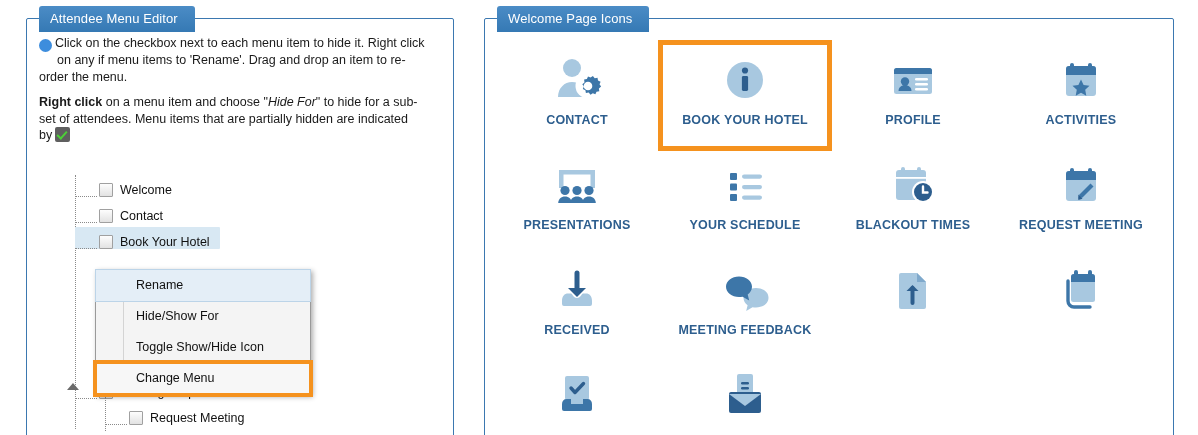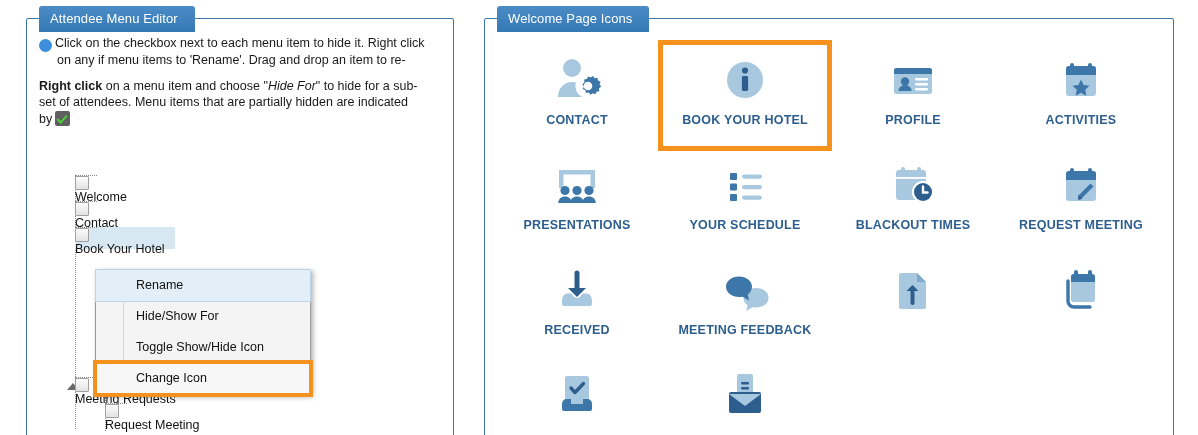--- a/index.html
+++ b/index.html
@@ -88,24 +88,23 @@
   .tree-row { position: relative; height: 26px; }
   .tree-vline {
     position: absolute;
     left: 26px; top: 0; bottom: 0;
     width: 0;
     border-left: 1px dotted #8a8a8a;
   }
   .node {
     position: absolute;
     display: flex;
-    align-items: flex-start;
+    align-items: flex-end;
     height: 22px;
     padding: 0 6px 0 0;
-    flex-direction: column;
   }
   .node.indent0 { left: 26px; }
   .node.indent1 { left: 56px; }
   .node .elbow {
     width: 22px; height: 1px;
     border-top: 1px dotted #8a8a8a;
     margin-right: 2px;
     flex: none;
   }
   .node .chk {
@@ -213,20 +212,21 @@
 
   <div class="panel" id="panel-left">
     <div class="panel-legend">Attendee Menu Editor</div>
 
     <div class="instructions">
       <div class="instr-para">
         <span class="hang">
           <span class="info-icon">i</span><span>Click on the checkbox next to each menu item to hide it. Right click</span>
         </span>
         <span class="hang2" style="padding-left:18px;">on any if menu items to 'Rename'. Drag and drop an item to re-</span>
+        <span class="hang2">order the menu.</span>
       </div>
       <div class="instr-para">
         <span class="bold">Right click</span><span> on a menu item and choose "</span><span class="ital">Hide For</span><span>" to hide for a sub-</span>
         <span class="hang2">set of attendees. Menu items that are partially hidden are indicated</span>
         <span class="hang2"><span>by</span><span class="green-check"></span></span>
       </div>
     </div>
 
     <div class="tree">
       <div class="tree-vline"></div>
@@ -278,21 +278,21 @@
           <span class="lbl">Request Meeting</span>
         </div>
       </div>
     </div>
 
     <div class="ctx">
       <div class="ctx-gutter"></div>
       <div class="ctx-item hl">Rename</div>
       <div class="ctx-item">Hide/Show For</div>
       <div class="ctx-item">Toggle Show/Hide Icon</div>
-      <div class="ctx-item boxed">Change Icon</div>
+      <div class="ctx-item boxed">Change Menu</div>
     </div>
   </div>
 
   <div class="panel" id="panel-right">
     <div class="panel-legend">Welcome Page Icons</div>
 
     <div class="icon-grid">
 
       <div class="icon-cell">
         <svg class="glyph" viewBox="0 0 54 54">

